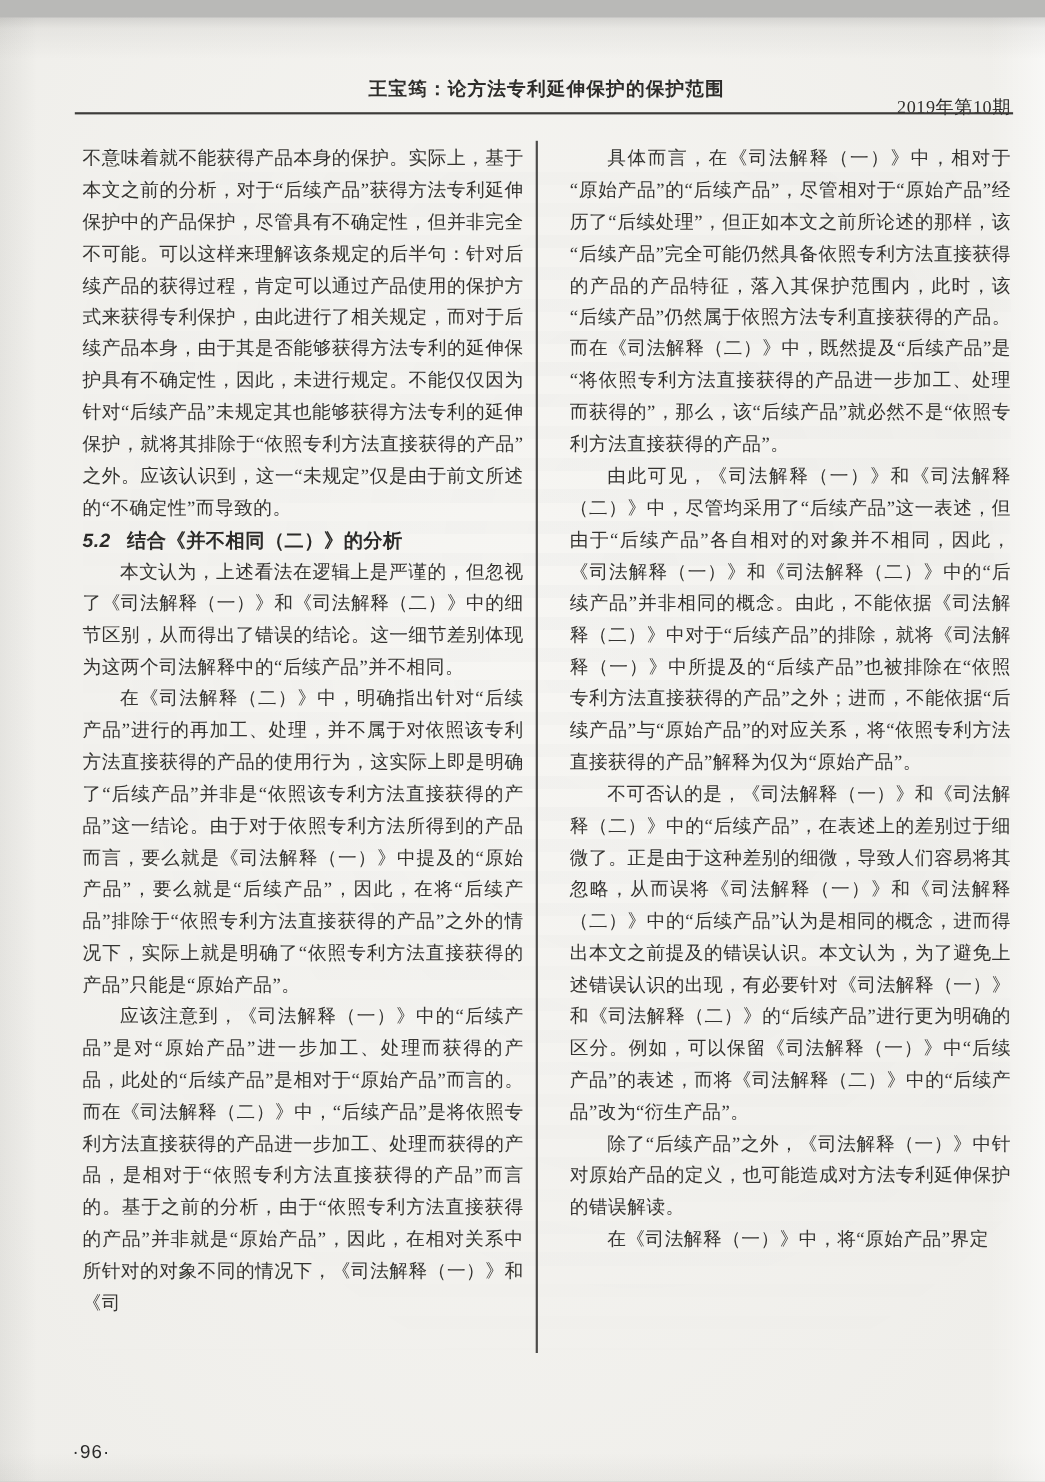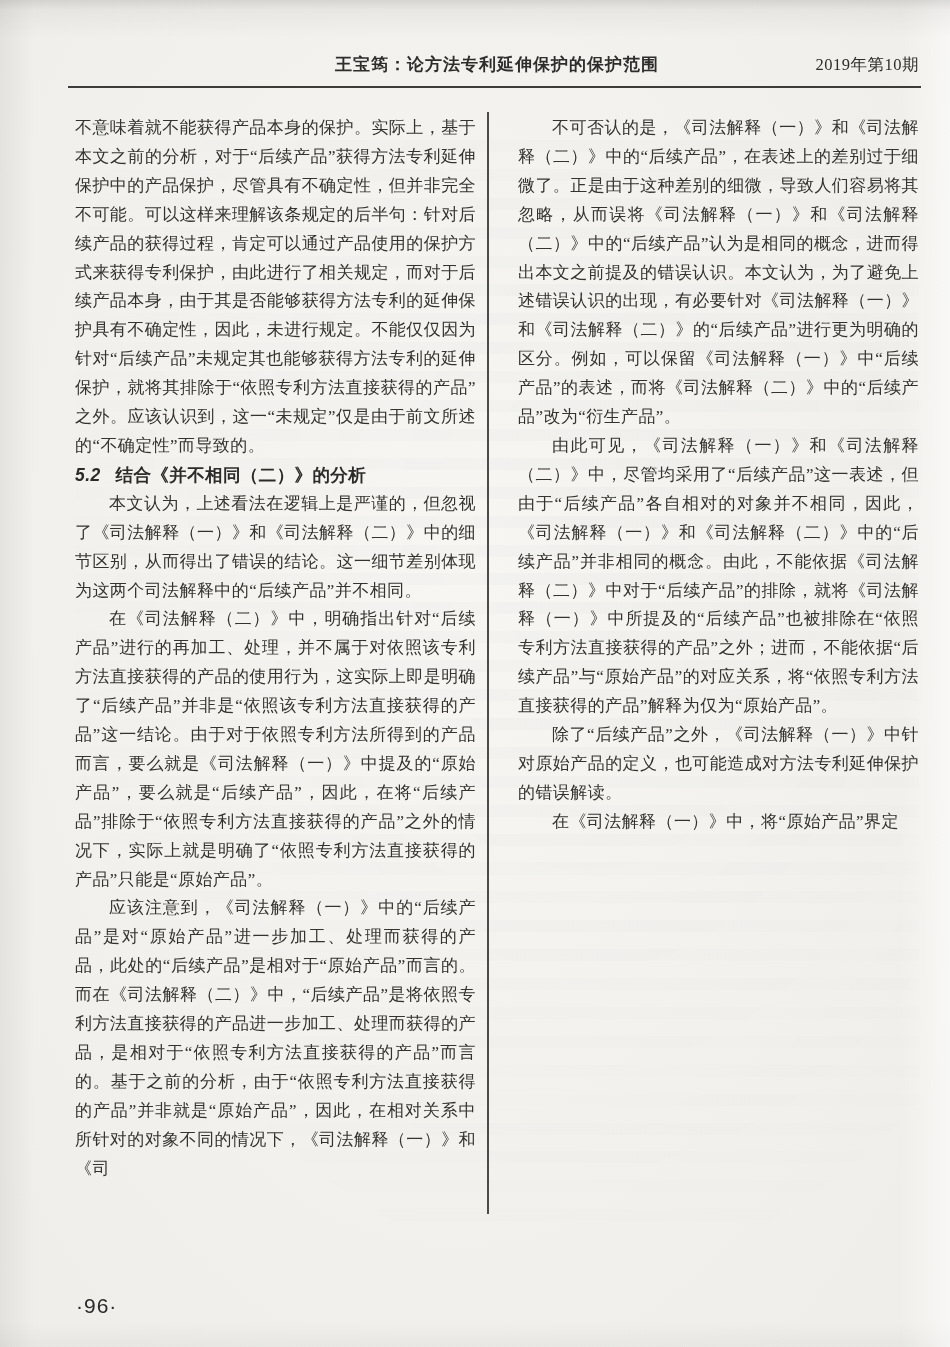--- a/index.html
+++ b/index.html
@@ -10,40 +10,41 @@
   }
   .page{
     position:absolute;inset:0;
     background-color:#f4f3ef;
     background-image:
       linear-gradient(180deg, rgba(40,40,40,0.14) 0px, rgba(40,40,40,0.05) 10px, rgba(40,40,40,0.0) 38px),
       linear-gradient(90deg, rgba(60,60,55,0.07) 0px, rgba(60,60,55,0.0) 34px),
       linear-gradient(270deg, rgba(255,255,255,0.55) 0px, rgba(255,255,255,0.0) 50px),
       linear-gradient(0deg, rgba(70,70,65,0.05) 0px, rgba(70,70,65,0.0) 26px),
       radial-gradient(ellipse at 48% 42%, rgba(255,255,255,0.25), rgba(0,0,0,0.018) 85%);
+    margin-top: 16px;
   }
   
   .ghosting{
     position:absolute;left:75px;right:31px;top:140px;bottom:120px;
     background:repeating-linear-gradient(180deg,
        rgba(122,132,146,0.040) 0px, rgba(122,132,146,0.040) 12px,
        rgba(122,132,146,0.0) 12px, rgba(122,132,146,0.0) 28.9px);
     -webkit-mask-image:radial-gradient(ellipse at 60% 35%, rgba(0,0,0,.9), rgba(0,0,0,.15) 75%);
             mask-image:radial-gradient(ellipse at 60% 35%, rgba(0,0,0,.9), rgba(0,0,0,.15) 75%);
     pointer-events:none;
   }
   .page-header{
     position:absolute;top:53px;left:75px;right:31px;height:24px;
   }
   .running-title{
     position:absolute;left:0;right:0;text-align:center;
     font-size:17px;font-weight:600;color:#2e2d2b;letter-spacing:1px;
   }
   .issue-label{
-    position:absolute;right:0;top:1px;
+    position:absolute;right:0;top:18px;
     font-size:16.5px;color:#2e2d2b;letter-spacing:0.5px;
   }
   .header-rule{
     position:absolute;top:86px;left:68px;width:853px;height:2px;
     background:#3d3c3a;border:0;
   }
   .columns{
     position:absolute;top:114px;left:75px;width:844px;
     display:flex;gap:42px;
   }
@@ -60,22 +61,22 @@
   }
   .body-para.indent{text-indent:2em;}
   .sec-heading{
     margin:0;
     font-size:17.5px;line-height:28.9px;font-weight:700;
     color:#2c2b29;letter-spacing:0.4px;
     font-family:"Liberation Sans", sans-serif;
   }
   .sec-heading .h-num{margin-right:15px;font-style:italic;}
   .page-number{
-    position:absolute;left:76px;top:1294px;
-    font-size:21px;color:#2a2a2a;letter-spacing:1px;
+    position:absolute;left:66px;top:1294px;
+    font-size:17px;color:#2a2a2a;letter-spacing:1px;
     font-family:"Liberation Sans", sans-serif;
   }
 </style>
 </head>
 <body>
 
 <div class="page">
   <div class="ghosting"></div>
 
   <div class="page-header">
@@ -87,22 +88,23 @@
 
   <div class="columns">
     <section class="col">
         <p class="body-para">不意味着就不能获得产品本身的保护。实际上，基于本文之前的分析，对于“后续产品”获得方法专利延伸保护中的产品保护，尽管具有不确定性，但并非完全不可能。可以这样来理解该条规定的后半句：针对后续产品的获得过程，肯定可以通过产品使用的保护方式来获得专利保护，由此进行了相关规定，而对于后续产品本身，由于其是否能够获得方法专利的延伸保护具有不确定性，因此，未进行规定。不能仅仅因为针对“后续产品”未规定其也能够获得方法专利的延伸保护，就将其排除于“依照专利方法直接获得的产品”之外。应该认识到，这一“未规定”仅是由于前文所述的“不确定性”而导致的。</p>
         <h3 class="sec-heading"><span class="h-num">5.2</span><span class="h-text">结合《并不相同（二）》的分析</span></h3>
         <p class="body-para indent">本文认为，上述看法在逻辑上是严谨的，但忽视了《司法解释（一）》和《司法解释（二）》中的细节区别，从而得出了错误的结论。这一细节差别体现为这两个司法解释中的“后续产品”并不相同。</p>
         <p class="body-para indent">在《司法解释（二）》中，明确指出针对“后续产品”进行的再加工、处理，并不属于对依照该专利方法直接获得的产品的使用行为，这实际上即是明确了“后续产品”并非是“依照该专利方法直接获得的产品”这一结论。由于对于依照专利方法所得到的产品而言，要么就是《司法解释（一）》中提及的“原始产品”，要么就是“后续产品”，因此，在将“后续产品”排除于“依照专利方法直接获得的产品”之外的情况下，实际上就是明确了“依照专利方法直接获得的产品”只能是“原始产品”。</p>
         <p class="body-para indent">应该注意到，《司法解释（一）》中的“后续产品”是对“原始产品”进一步加工、处理而获得的产品，此处的“后续产品”是相对于“原始产品”而言的。而在《司法解释（二）》中，“后续产品”是将依照专利方法直接获得的产品进一步加工、处理而获得的产品，是相对于“依照专利方法直接获得的产品”而言的。基于之前的分析，由于“依照专利方法直接获得的产品”并非就是“原始产品”，因此，在相对关系中所针对的对象不同的情况下，《司法解释（一）》和《司</p>
       </section>
     <section class="col">
+        <p class="body-para indent">具体而言，在《司法解释（一）》中，相对于“原始产品”的“后续产品”，尽管相对于“原始产品”经历了“后续处理”，但正如本文之前所论述的那样，该“后续产品”完全可能仍然具备依照专利方法直接获得的产品的产品特征，落入其保护范围内，此时，该“后续产品”仍然属于依照方法专利直接获得的产品。而在《司法解释（二）》中，既然提及“后续产品”是“将依照专利方法直接获得的产品进一步加工、处理而获得的”，那么，该“后续产品”就必然不是“依照专利方法直接获得的产品”。</p>
+        <p class="body-para indent">由此可见，《司法解释（一）》和《司法解释（二）》中，尽管均采用了“后续产品”这一表述，但由于“后续产品”各自相对的对象并不相同，因此，《司法解释（一）》和《司法解释（二）》中的“后续产品”并非相同的概念。由此，不能依据《司法解释（二）》中对于“后续产品”的排除，就将《司法解释（一）》中所提及的“后续产品”也被排除在“依照专利方法直接获得的产品”之外；进而，不能依据“后续产品”与“原始产品”的对应关系，将“依照专利方法直接获得的产品”解释为仅为“原始产品”。</p>
         <p class="body-para indent">不可否认的是，《司法解释（一）》和《司法解释（二）》中的“后续产品”，在表述上的差别过于细微了。正是由于这种差别的细微，导致人们容易将其忽略，从而误将《司法解释（一）》和《司法解释（二）》中的“后续产品”认为是相同的概念，进而得出本文之前提及的错误认识。本文认为，为了避免上述错误认识的出现，有必要针对《司法解释（一）》和《司法解释（二）》的“后续产品”进行更为明确的区分。例如，可以保留《司法解释（一）》中“后续产品”的表述，而将《司法解释（二）》中的“后续产品”改为“衍生产品”。</p>
-        <p class="body-para indent">由此可见，《司法解释（一）》和《司法解释（二）》中，尽管均采用了“后续产品”这一表述，但由于“后续产品”各自相对的对象并不相同，因此，《司法解释（一）》和《司法解释（二）》中的“后续产品”并非相同的概念。由此，不能依据《司法解释（二）》中对于“后续产品”的排除，就将《司法解释（一）》中所提及的“后续产品”也被排除在“依照专利方法直接获得的产品”之外；进而，不能依据“后续产品”与“原始产品”的对应关系，将“依照专利方法直接获得的产品”解释为仅为“原始产品”。</p>
         <p class="body-para indent">除了“后续产品”之外，《司法解释（一）》中针对原始产品的定义，也可能造成对方法专利延伸保护的错误解读。</p>
         <p class="body-para indent">在《司法解释（一）》中，将“原始产品”界定</p>
       </section>
   </div>
 
   <div class="col-divider"></div>
 
   <div class="page-number">·96·</div>
 </div>
 

